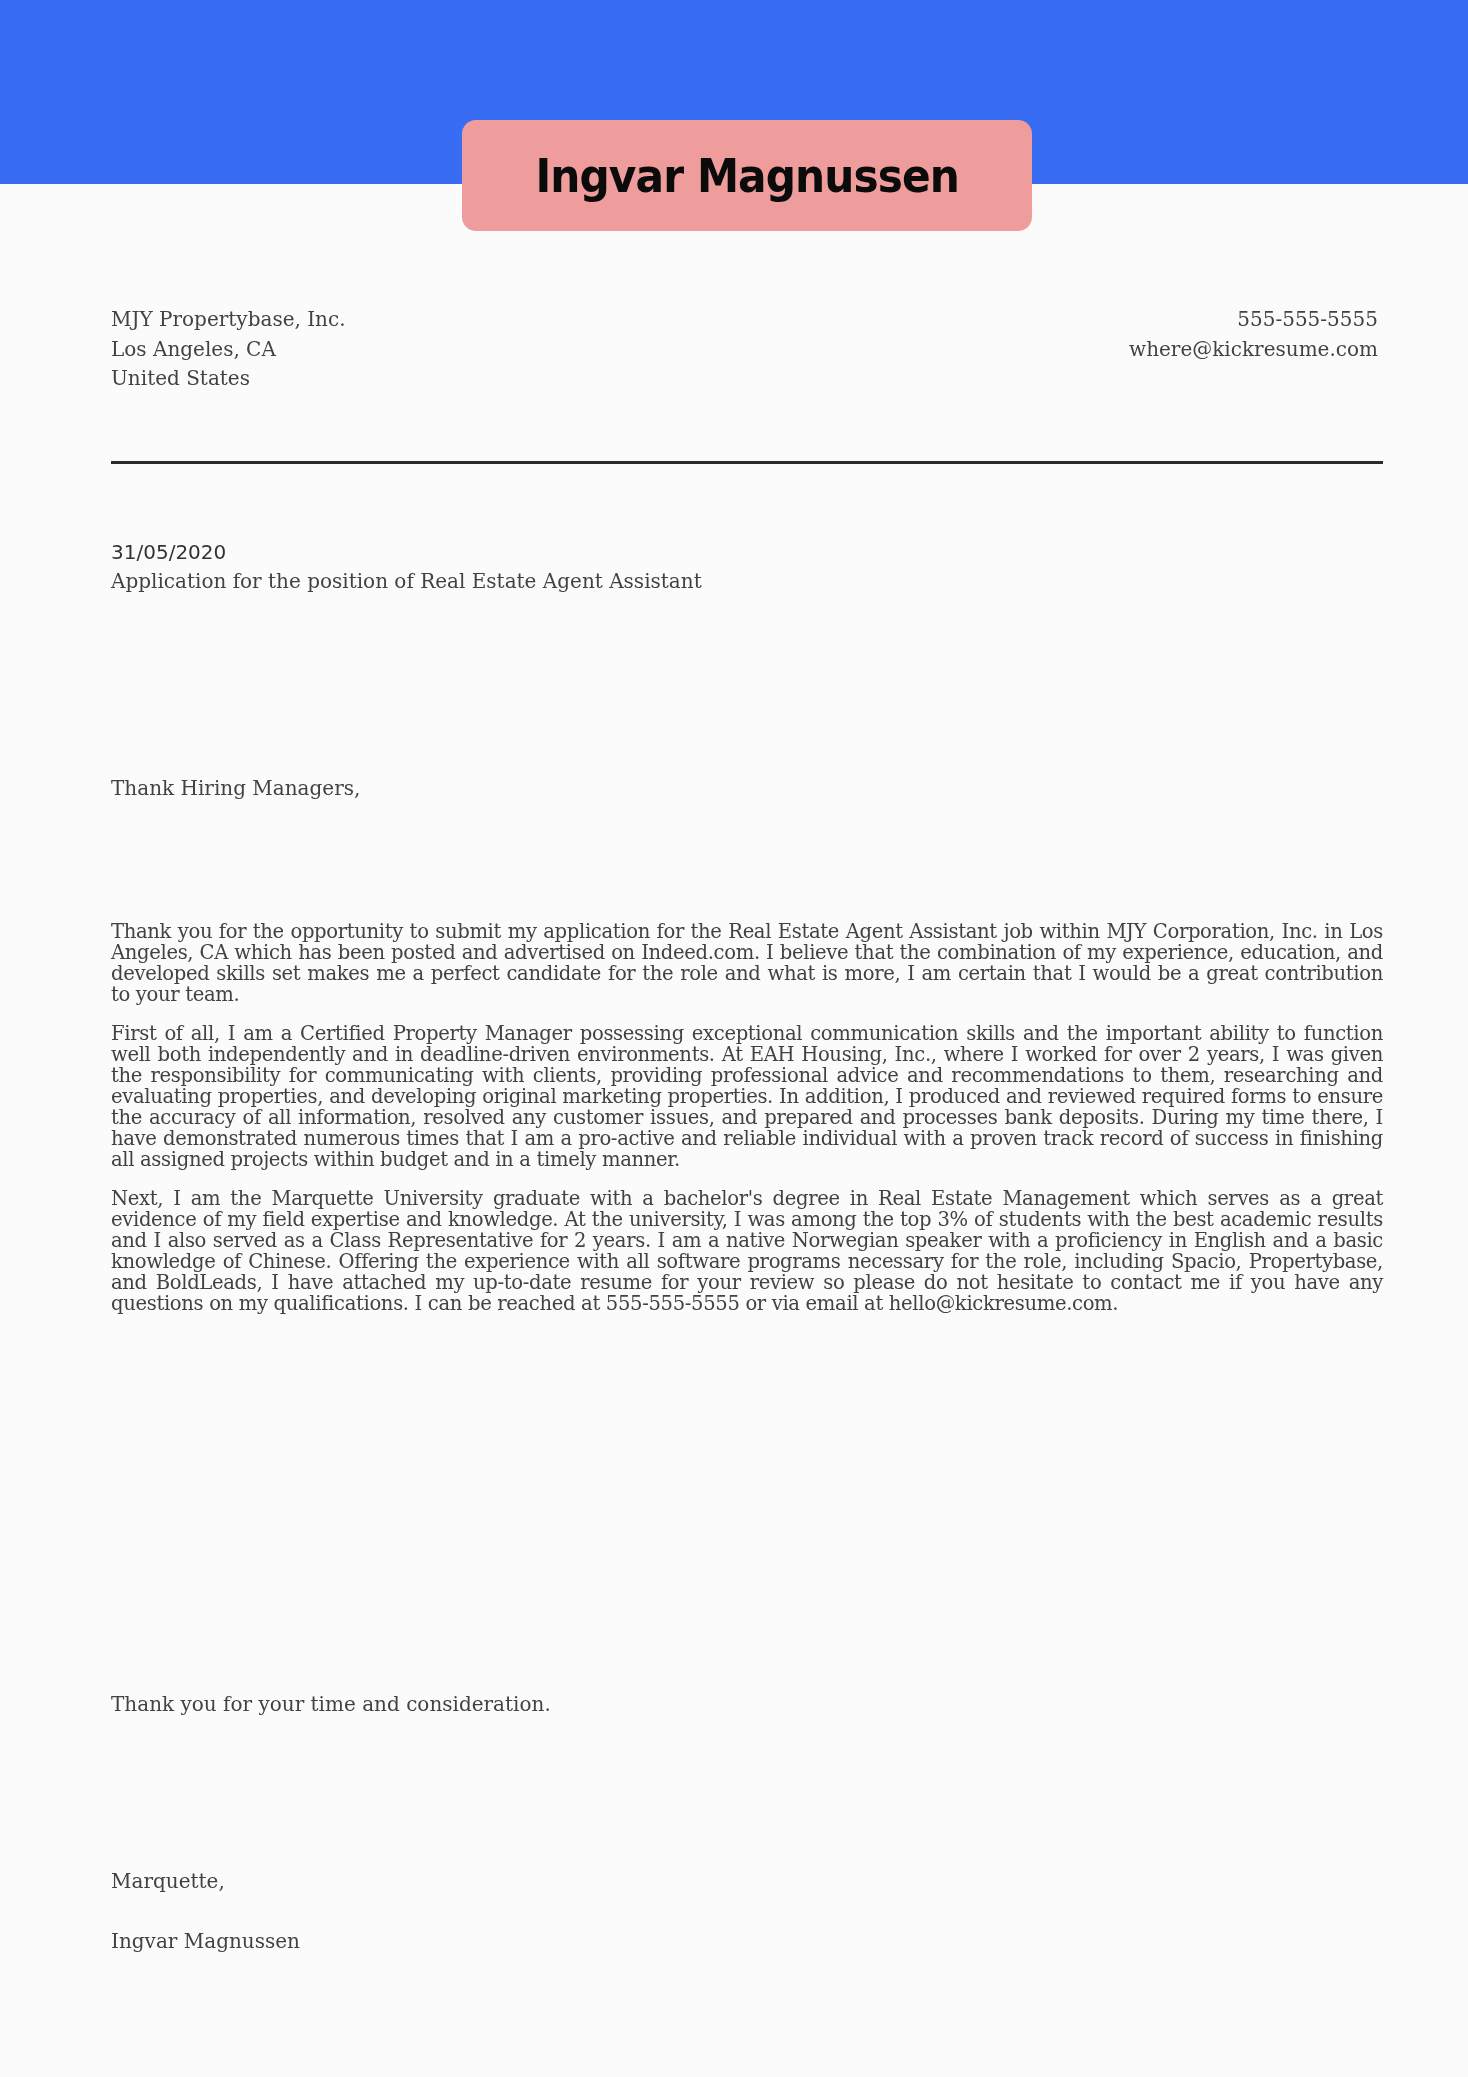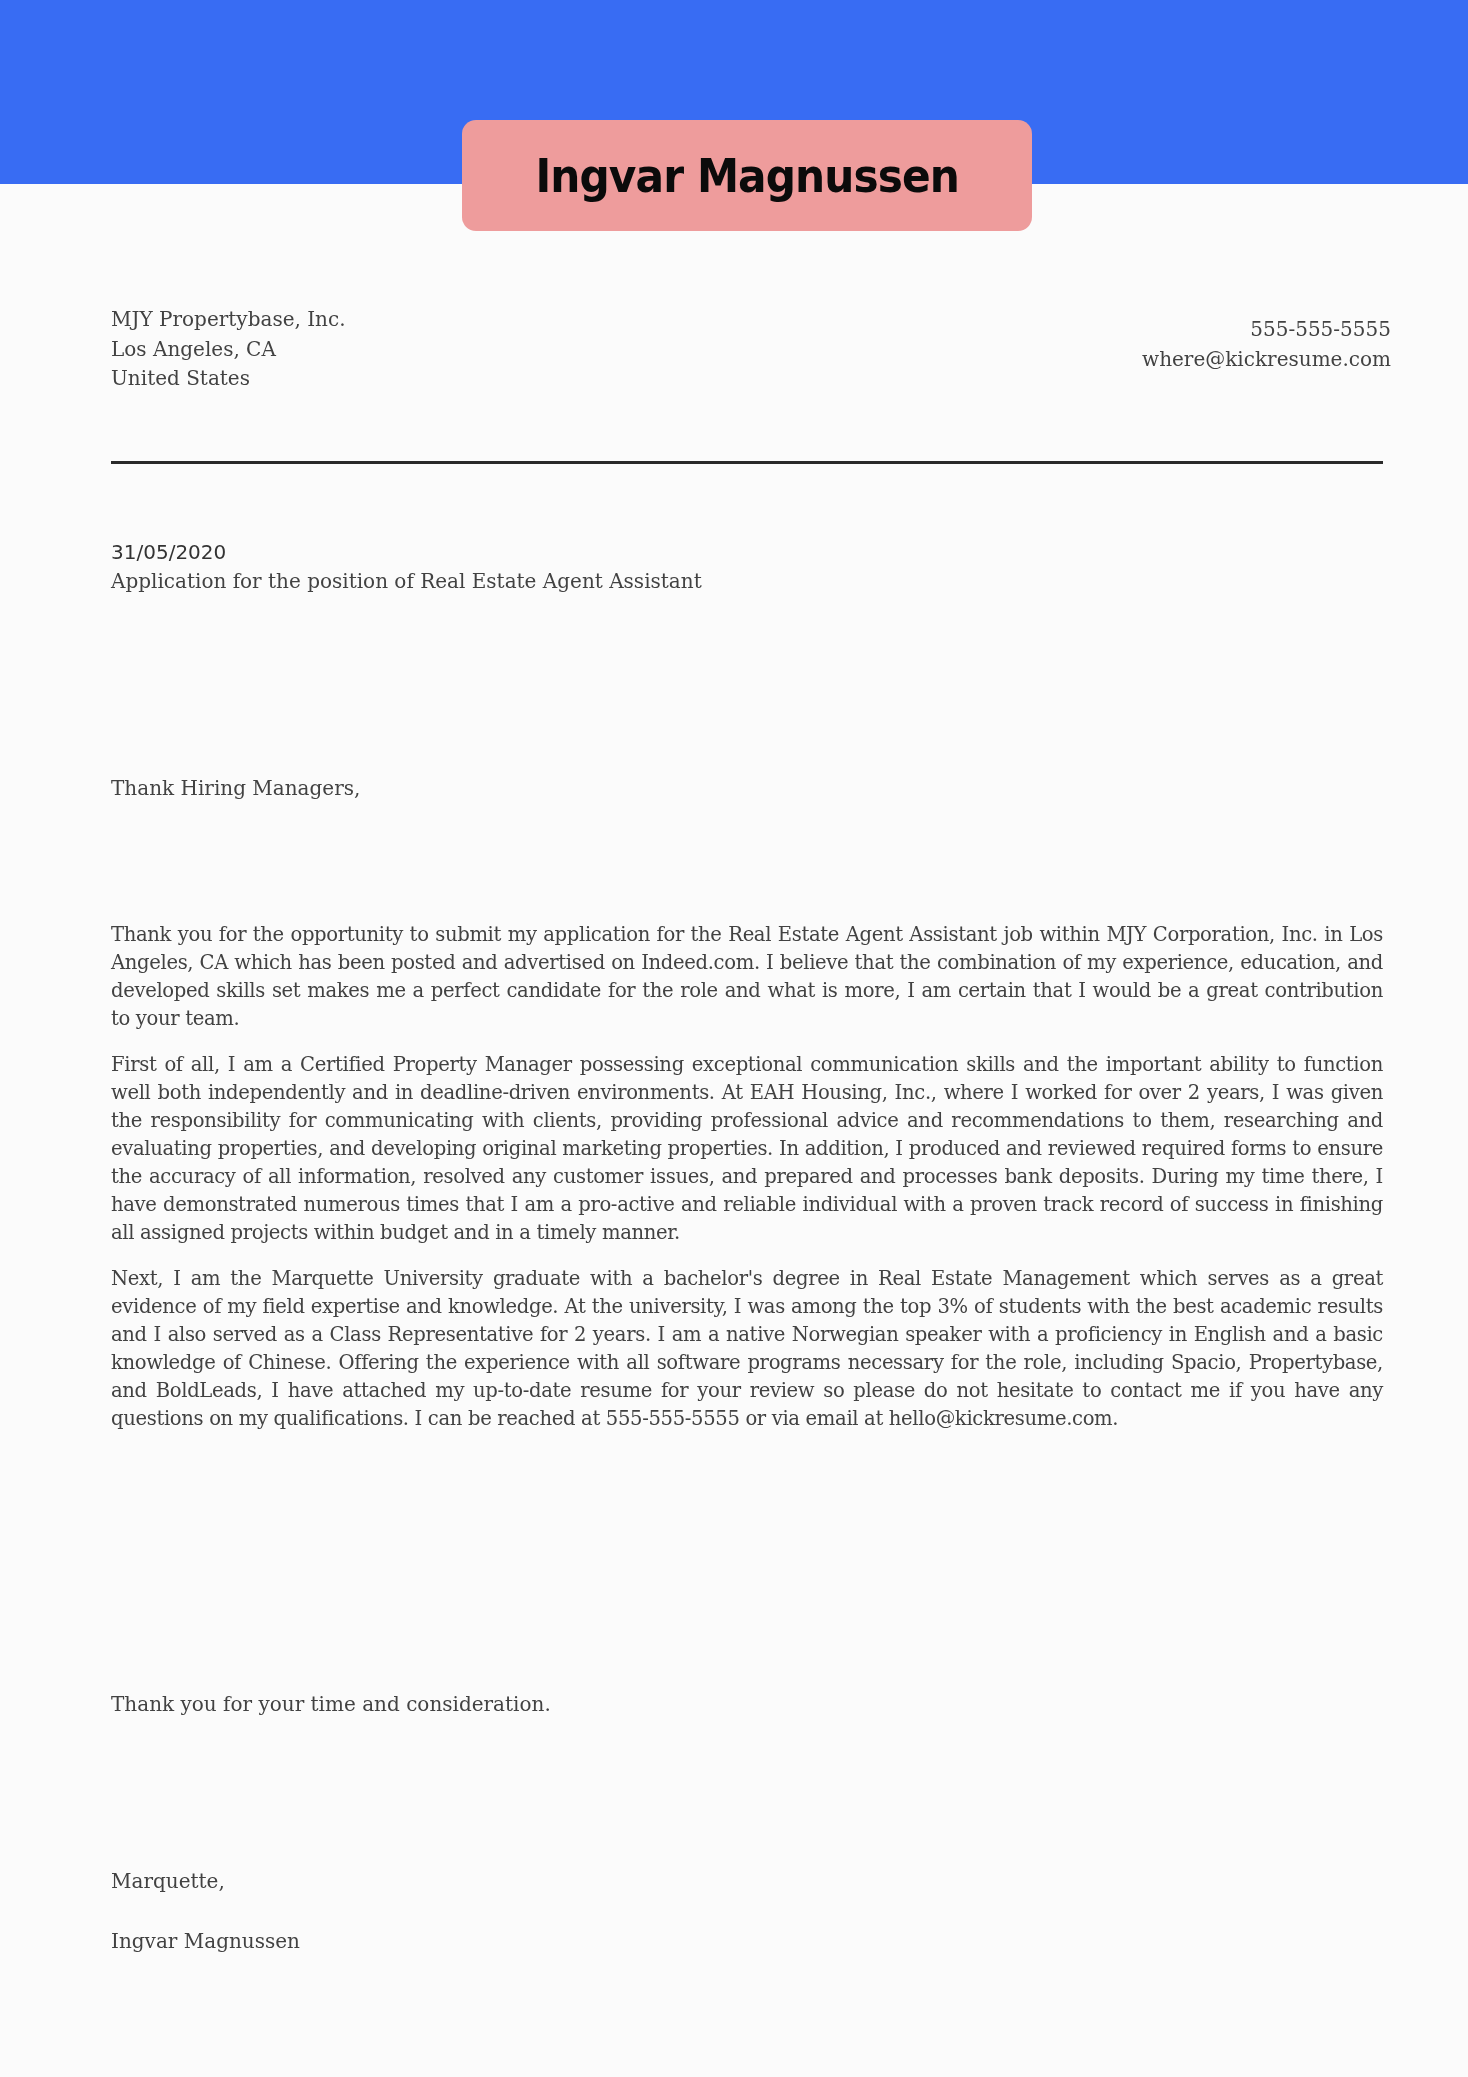--- a/index.html
+++ b/index.html
@@ -46,24 +46,23 @@
       line-height: 29.5px;
       color: #424242;
     }
     .recipient {
       position: absolute;
       left: 111px;
       top: 305px;
     }
     .contact {
       position: absolute;
-      right: 77px;
+      right: 90px;
       top: 305px;
       text-align: right;
-      margin-top: 10px;
     }
     .divider {
       position: absolute;
       left: 111px;
       top: 461px;
       width: 1272px;
       height: 3px;
       background: #2a2a2a;
     }
     .date {
@@ -87,21 +86,21 @@
     .body-paragraphs {
       position: absolute;
       left: 111px;
       top: 921px;
       width: 1272px;
     }
     .body-paragraphs p {
       text-align: justify;
       margin-bottom: 18px;
       font-size: 19.6px;
-      line-height: 28px;
+      line-height: 21px;
       letter-spacing: -0.35px;
     }
     .closing {
       position: absolute;
       left: 111px;
       top: 1690px;
     }
     .signoff {
       position: absolute;
       left: 111px;

